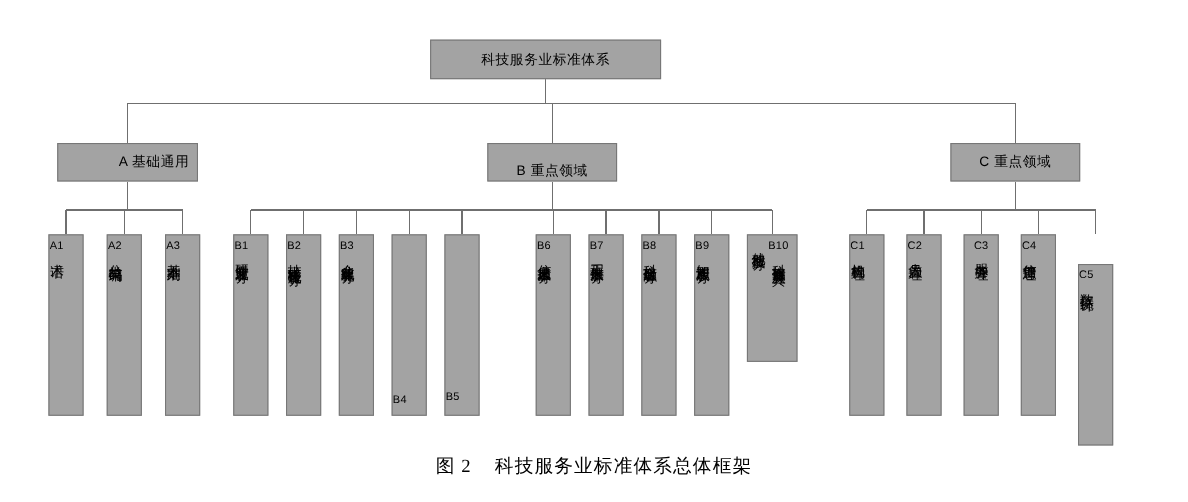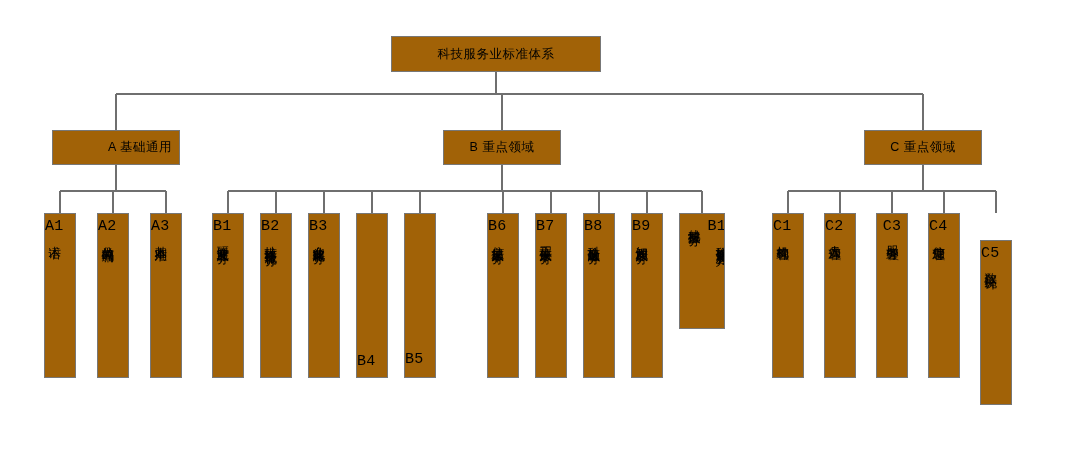--- a/index.html
+++ b/index.html
@@ -31,21 +31,21 @@
   .conn {
     stroke: #6f6f6f;
     stroke-width: 1.1;
     fill: none;
     shape-rendering: crispEdges;
   }
   .node-box {
     position: absolute;
     box-sizing: border-box;
     border: 1px solid #777777;
-    background: #a16207;
+    background: #a3a3a3;
   }
   .node-top, .node-mid {
     display: flex;
     align-items: center;
     justify-content: center;
     font-size: 12.5px;
     letter-spacing: 0.5px;
     white-space: nowrap;
   }
   .node-leaf {
@@ -56,25 +56,24 @@
     padding-top: 5px;
     overflow: hidden;
   }
   .leaf-col {
     display: flex;
     flex-direction: column;
     align-items: center;
     line-height: 1.035;
   }
   .leaf-code {
-    font-size: 15px;
+    font-size: 10px;
     letter-spacing: 0.2px;
     margin-bottom: 1px;
     white-space: nowrap;
-    font-family: Liberation Mono, monospace;
   }
   .leaf-text {
     font-size: 12.5px;
     writing-mode: vertical-rl;
     text-orientation: upright;
     letter-spacing: 1.1px;
     white-space: nowrap;
   }
   .leaf-col.cont .leaf-code {
     visibility: hidden;
@@ -129,21 +128,21 @@
       <line x1="996" y1="191" x2="996" y2="213" class="conn"></line>
     </svg>
 
   <div id="nodes-layer">
       <div class="node-box node-top" style="left: 391px; top: 36px; width: 210px; height: 36px;">
         <span>科技服务业标准体系</span>
       </div>
       <div class="node-box node-mid" style="left: 52px; top: 130px; width: 128px; height: 35px; padding-left: 48px;">
         <span>A  基础通用</span>
       </div>
-      <div class="node-box node-mid" style="left: 443px; top: 130px; width: 118px; height: 35px;">
+      <div class="node-box node-mid" style="left: 443px; top: 130px; width: 118px; height: 35px; align-items: flex-end;">
         <span>B  重点领域</span>
       </div>
       <div class="node-box node-mid" style="left: 864px; top: 130px; width: 118px; height: 35px;">
         <span>C  重点领域</span>
       </div>
       <div class="node-box node-leaf" style="left: 44px; top: 213px; width: 32px; height: 165px;">
         <div class="leaf-col">
           <div class="leaf-code">A1</div>
           <div class="leaf-text">术语</div>
         </div>
@@ -249,14 +248,15 @@
         </div>
       </div>
       <div class="node-box node-leaf" style="left: 980px; top: 213px; width: 32px; height: 165px; margin-top: 27px;">
         <div class="leaf-col">
           <div class="leaf-code">C5</div>
           <div class="leaf-text">数据统计</div>
         </div>
       </div>
     </div>
 
+  <div class="caption" style="top: 412px;">图 2    科技服务业标准体系总体框架</div>
 
 </div>
 
 </body></html>

